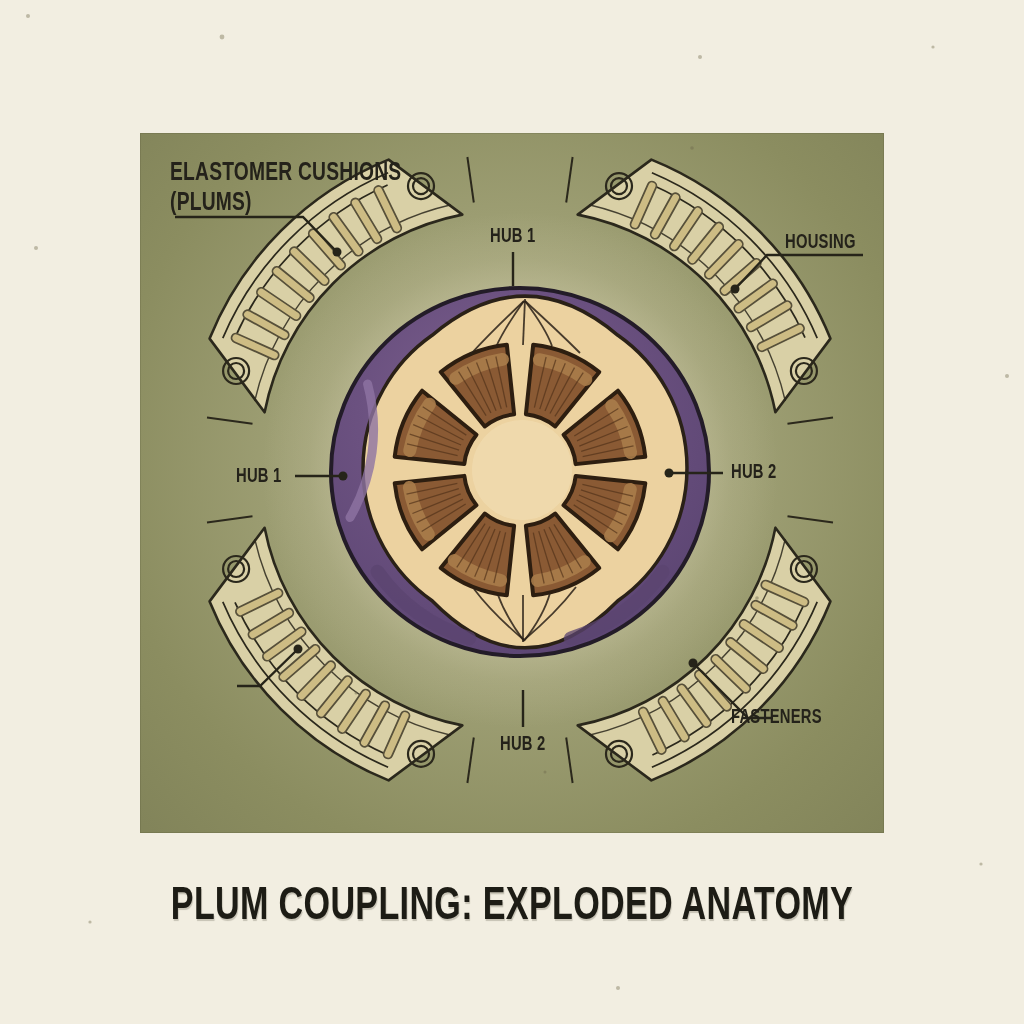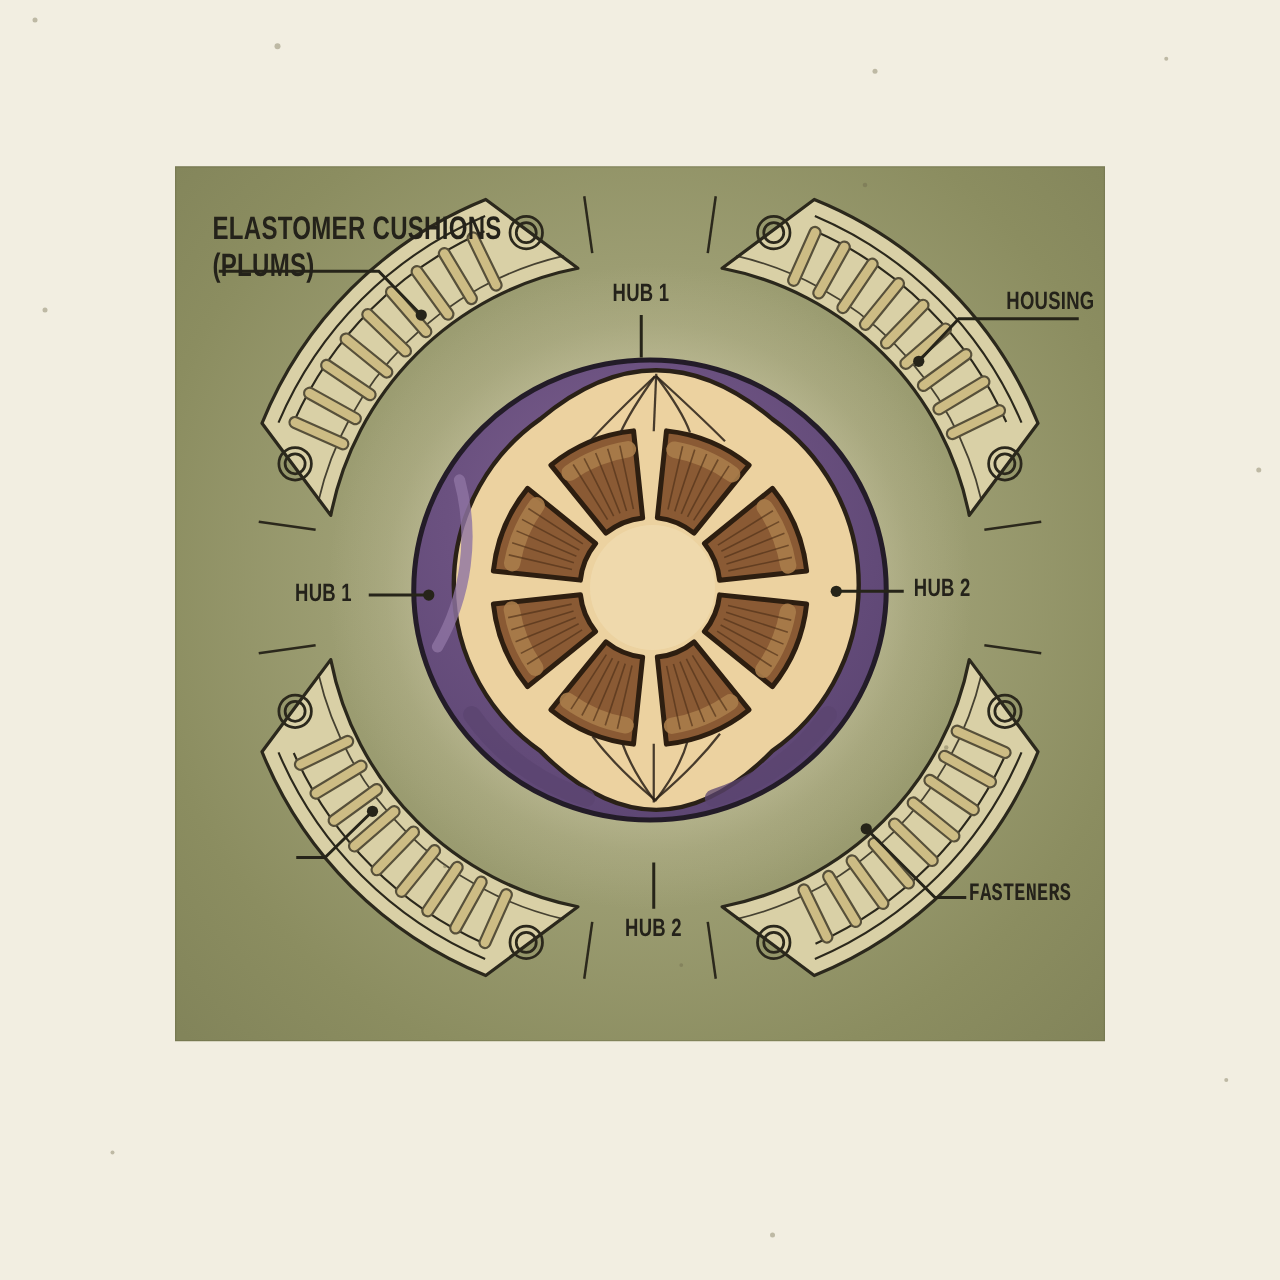--- a/index.html
+++ b/index.html
@@ -190,43 +190,46 @@
     <g>
       <polyline class="leader" points="633,585 608,585 553,530"></polyline>
       <circle class="dot" cx="553" cy="530" r="4.5"></circle>
     </g>
     <g>
       <polyline class="leader" points="97,553 120,553 158,516"></polyline>
       <circle class="dot" cx="158" cy="516" r="4.5"></circle>
     </g>
   </svg>
 
-  <div class="lbl big" style="left:170px;top:156px;margin-top:11px;">
+  <div class="lbl big" style="left:170px;top:156px;">
     <span class="cond" style="display:block;">ELASTOMER CUSHIONS</span>
     <span class="cond" style="display:block;">(PLUMS)</span>
   </div>
 
   <div class="lbl ctr" style="left:440px;top:221px;width:145px;">
     <span class="cond">HUB 1</span>
   </div>
 
-  <div class="lbl" style="left:805px;top:227px;">
+  <div class="lbl" style="left:785px;top:227px;">
     <span class="cond">HOUSING</span>
   </div>
 
   <div class="lbl" style="left:236px;top:461px;">
     <span class="cond">HUB 1</span>
   </div>
 
   <div class="lbl" style="left:731px;top:457px;">
     <span class="cond">HUB 2</span>
   </div>
 
   <div class="lbl ctr" style="left:450px;top:729px;width:145px;">
     <span class="cond">HUB 2</span>
   </div>
 
-  <div class="lbl" style="left:775px;top:702px;font-family:Liberation Mono, monospace;">
+  <div class="lbl" style="left:731px;top:702px;">
     <span class="cond">FASTENERS</span>
   </div>
 
+  <div class="title">
+    <span class="cond">PLUM COUPLING: EXPLODED ANATOMY</span>
+  </div>
 
 </div>
 
 </body></html>

